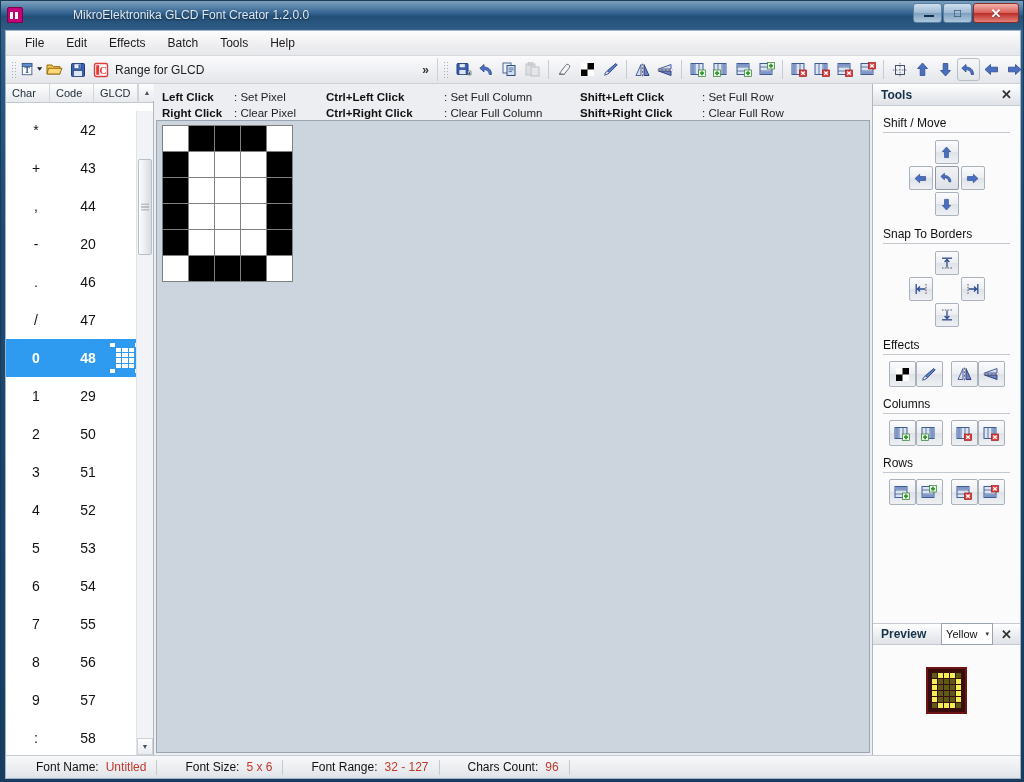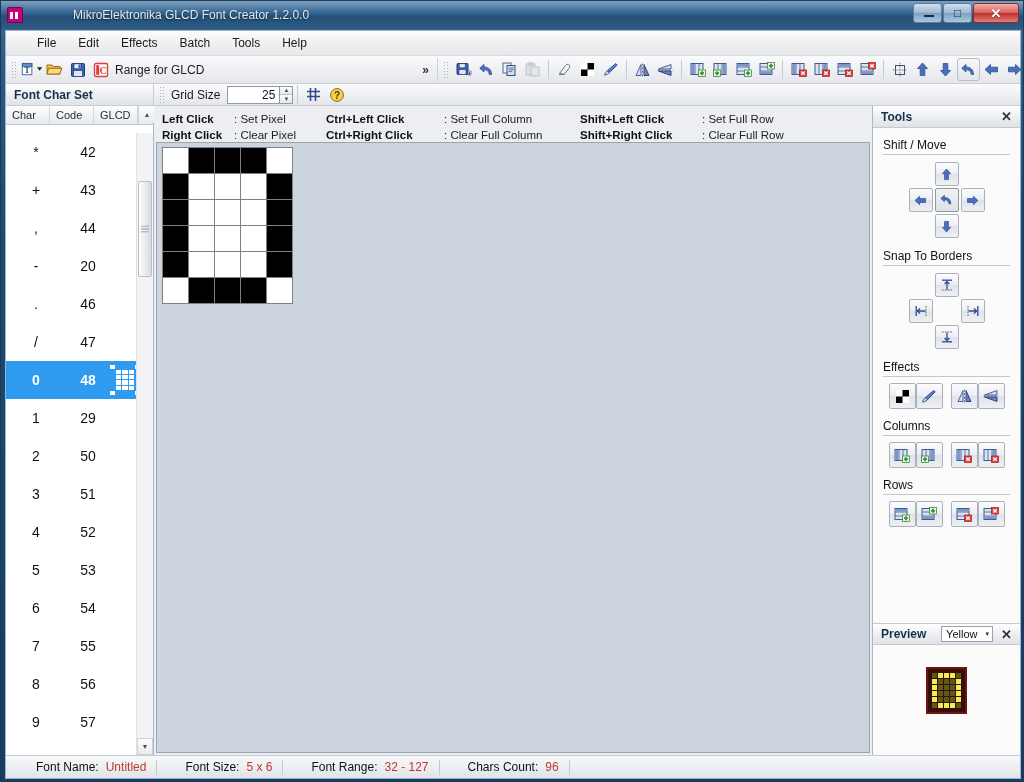--- a/index.html
+++ b/index.html
@@ -96,21 +96,21 @@
     display: flex;
     flex-direction: column;
   }
 
   
   #menubar {
     height: 25px; flex: 0 0 25px;
     background: linear-gradient(180deg,#fdfdfd 0%, #f0f0f2 50%, #e6e7ea 100%);
     border-bottom: 1px solid #d7d9dd;
     display: flex; align-items: center;
-    padding-left: 20px;
+    padding-left: 8px;
   }
   .menu-item {
     padding: 4px 11px;
     font-size: 12px;
     color: #1a1a1a;
     cursor: pointer;
     border-radius: 2px;
   }
 
   
@@ -317,21 +317,21 @@
   .btnrow .gap { width:8px; }
   .bigbtn {
     width:27px; height:26px;
     border:1px solid #a9b1bb; border-radius:2px;
     background:linear-gradient(180deg,#fcfcfd 0%,#eceef2 48%,#dfe3e9 52%,#eef0f3 100%);
     display:inline-flex;align-items:center;justify-content:center;
     cursor:pointer;
   }
   #preview-body { flex:0 0 110px; background:#fbfbfc; display:flex; align-items:flex-start; justify-content:center; padding-top:22px; }
   .combo {
-    height:16px; display:flex; align-items:center;
+    height:22px; display:flex; align-items:center;
     border:1px solid #9aa3ad; background:#fff;
     font-size:11px; color:#111; padding-left:4px; width:52px;
     position:relative; cursor:pointer; font-weight:normal;
   }
   .combo .car { position:absolute; right:3px; font-size:7px; color:#333; }
   #led-preview {
     display:grid; grid-template-columns:repeat(5,5px); grid-template-rows:repeat(6,5px);
     gap:1px; padding:4px; background:#3a0d0d; border:2px solid #6e1414;
   }
   #led-preview s { display:block; text-decoration:none; background:#5c5a14; }
@@ -640,46 +640,20 @@
         </div>
 
         <div class="tbtn">
           <svg width="15" height="13" viewBox="0 0 15 13">
             <path d="M14 6.5 L8.5 1.5 L8.5 4.2 L1.5 4.2 L1.5 8.8 L8.5 8.8 L8.5 11.5 Z" fill="#4a6fc0" stroke="#2d4b8e" stroke-width=".8" stroke-linejoin="round"></path>
           </svg>
         </div>
       </div>
     </div>
 
-    <div id="row2">
-      <div id="charset-caption">Font Char Set</div>
-      <div id="gridsize-bar">
-        <div class="grip"></div>
-        <div id="gridsize-label">Grid Size</div>
-        <div class="spin-wrap">
-          <input id="gridsize-input" value="25" style="">
-          <div class="spin-btns">
-            <div>▲</div>
-            <div>▼</div>
-          </div>
-        </div>
-        <div class="tbsep"></div>
-        <div class="tbtn">
-          <svg width="15" height="15" viewBox="0 0 15 15">
-            <path d="M1 4.5 H14 M1 9.5 H14 M4.5 1 V14 M9.5 1 V14" stroke="#2d4b8e" stroke-width="1.6"></path>
-          </svg>
-        </div>
-        <div class="tbtn">
-          <svg width="16" height="16" viewBox="0 0 16 16">
-            <circle cx="8" cy="8" r="6.4" fill="#f2d24b" stroke="#8a6c12"></circle>
-            <text x="8" y="11.8" font-size="10" font-weight="bold" text-anchor="middle" fill="#4a3a06" font-family="Liberation Sans, sans-serif">?</text>
-          </svg>
-        </div>
-      </div>
-    </div>
 
     <div id="main">
 
       <div id="charset-panel">
         <div id="charset-header">
           <div class="ch-col c1">Char</div>
           <div class="ch-col c2">Code</div>
           <div class="ch-col c3">GLCD</div>
           <div class="vsb-btn" style="width:17px;border-top:none;border-right:none;border-bottom:none;">▲</div>
         </div>

